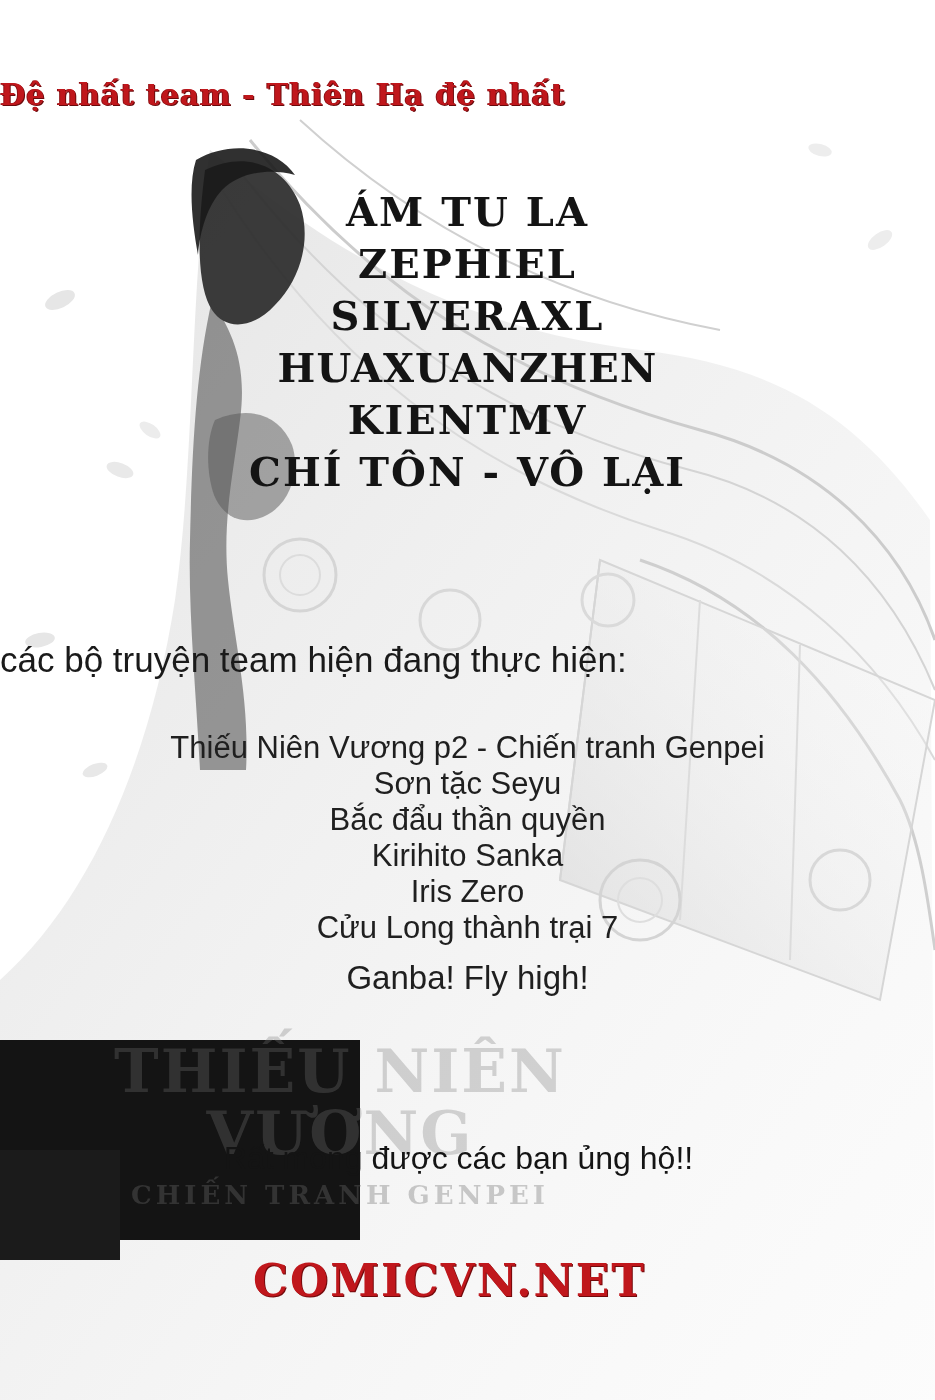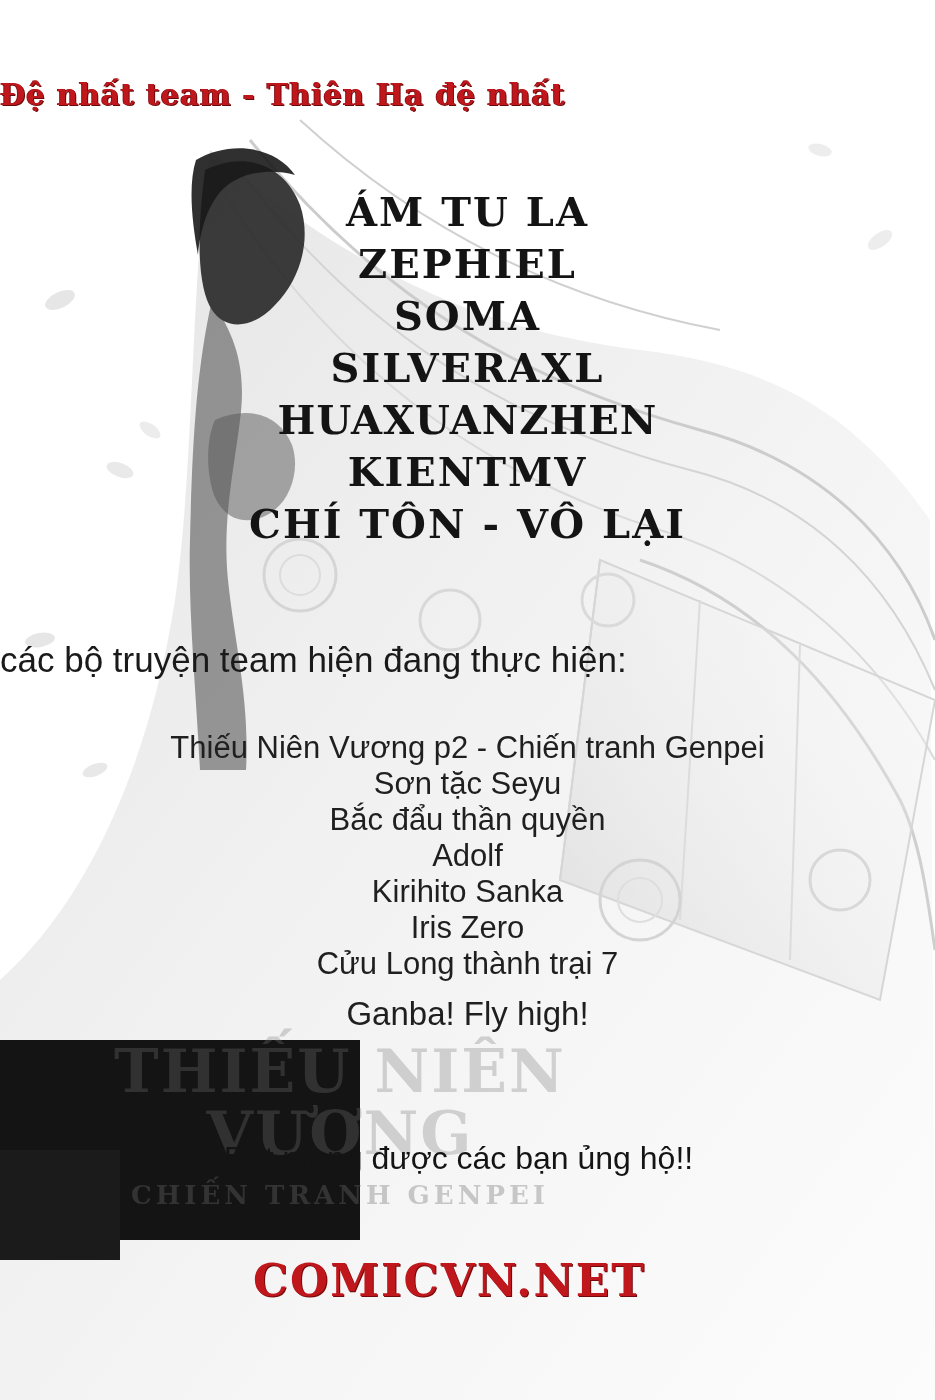--- a/index.html
+++ b/index.html
@@ -216,34 +216,32 @@
   <div class="watermark">
     <div>THIẾU NIÊN VƯƠNG</div>
     <div class="sub">CHIẾN TRANH GENPEI</div>
   </div>
 
   <div class="team-header">Đệ nhất team - Thiên Hạ đệ nhất</div>
 
   <div class="credits">
     <div class="line">ÁM TU LA</div>
     <div class="line">ZEPHIEL</div>
-    <div class="line">SOMA</div>
     <div class="line">SILVERAXL</div>
     <div class="line wide">HUAXUANZHEN</div>
     <div class="line">KIENTMV</div>
     <div class="line">CHÍ TÔN - VÔ LẠI</div>
   </div>
 
   <div class="section-title">các bộ truyện team hiện đang thực hiện:</div>
 
   <div class="works">
     <div class="w">Thiếu Niên Vương p2 - Chiến tranh Genpei</div>
     <div class="w">Sơn tặc Seyu</div>
     <div class="w">Bắc đẩu thần quyền</div>
-    <div class="w">Adolf</div>
     <div class="w">Kirihito Sanka</div>
     <div class="w">Iris Zero</div>
     <div class="w">Cửu Long thành trại 7</div>
     <div class="w big">Ganba! Fly high!</div>
   </div>
 
   <div class="support">Rất mong được các bạn ủng hộ!!</div>
 
   <div class="site">COMICVN.NET</div>
 

